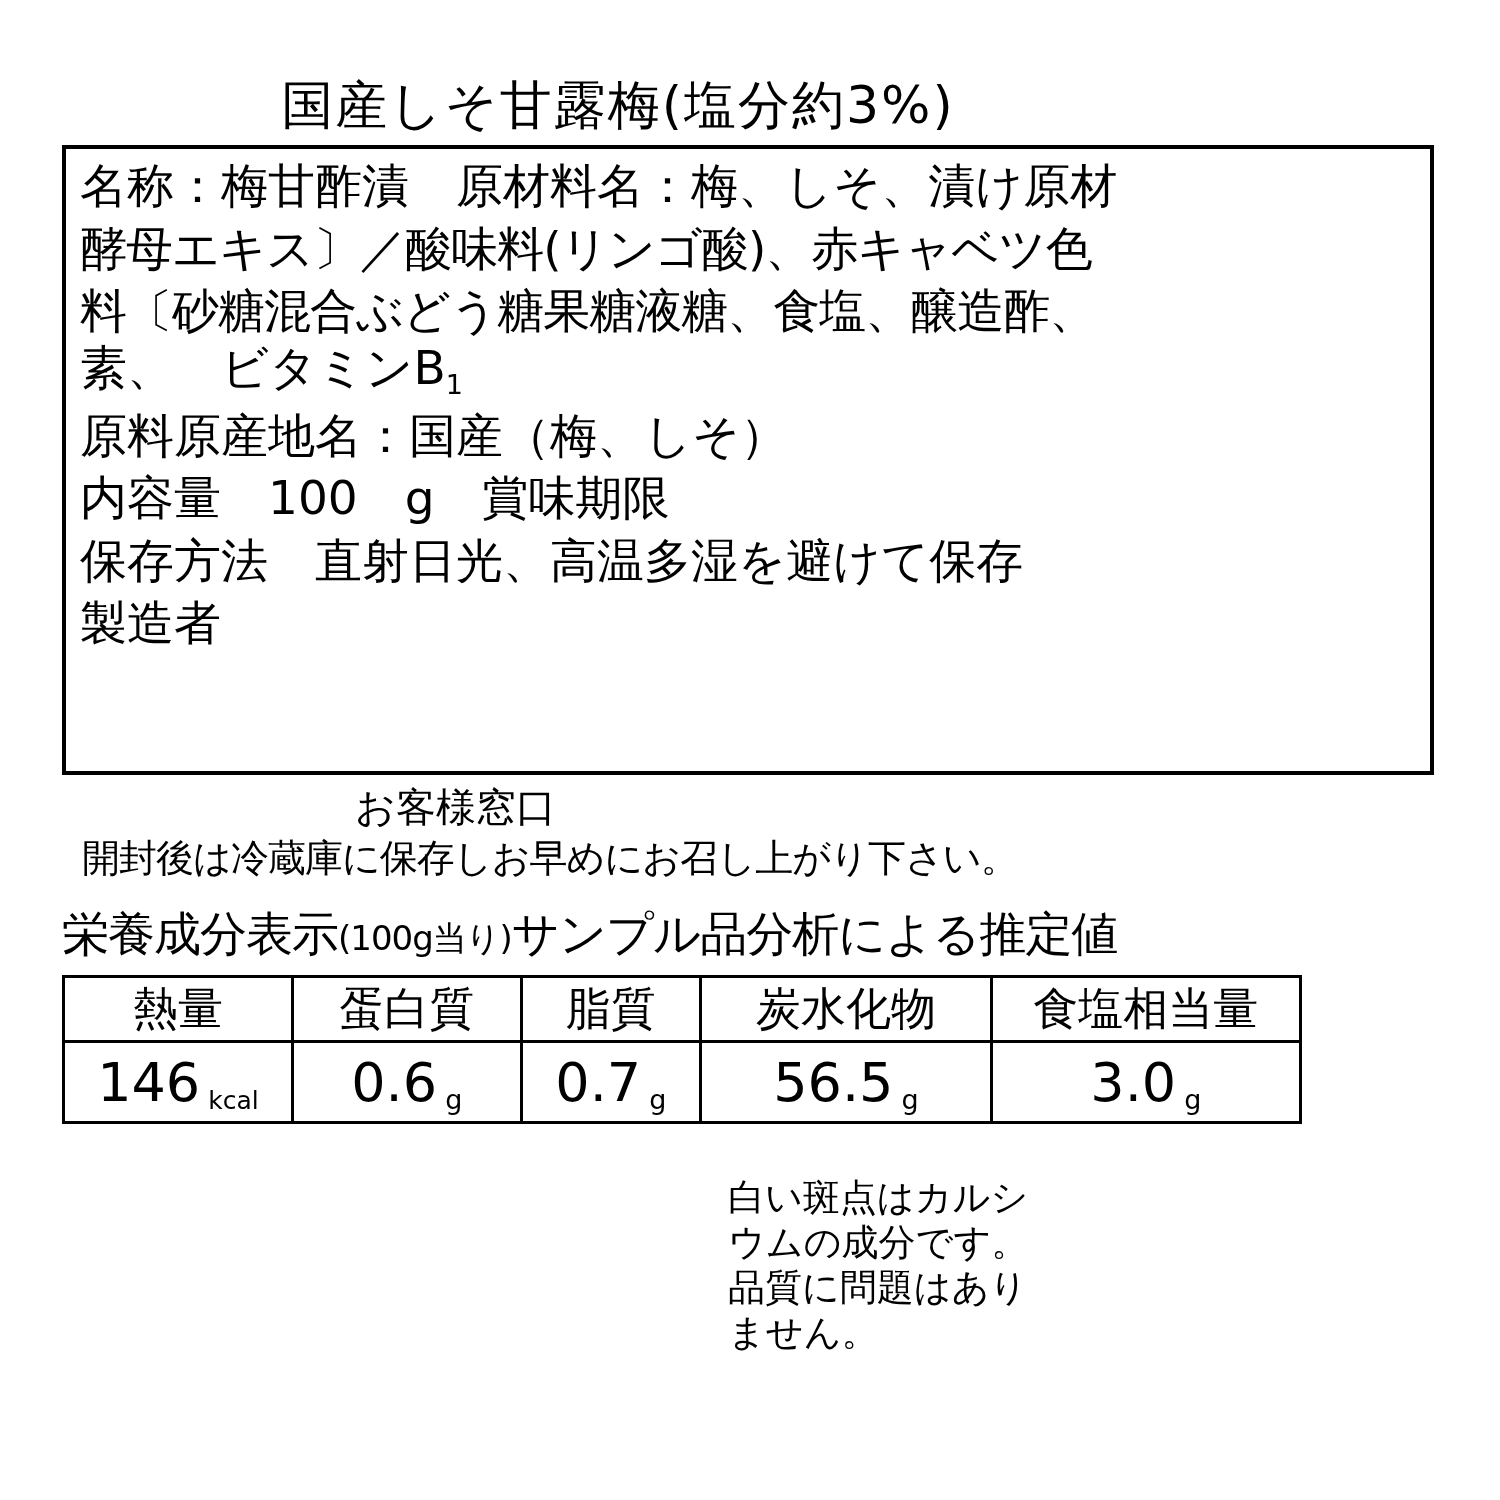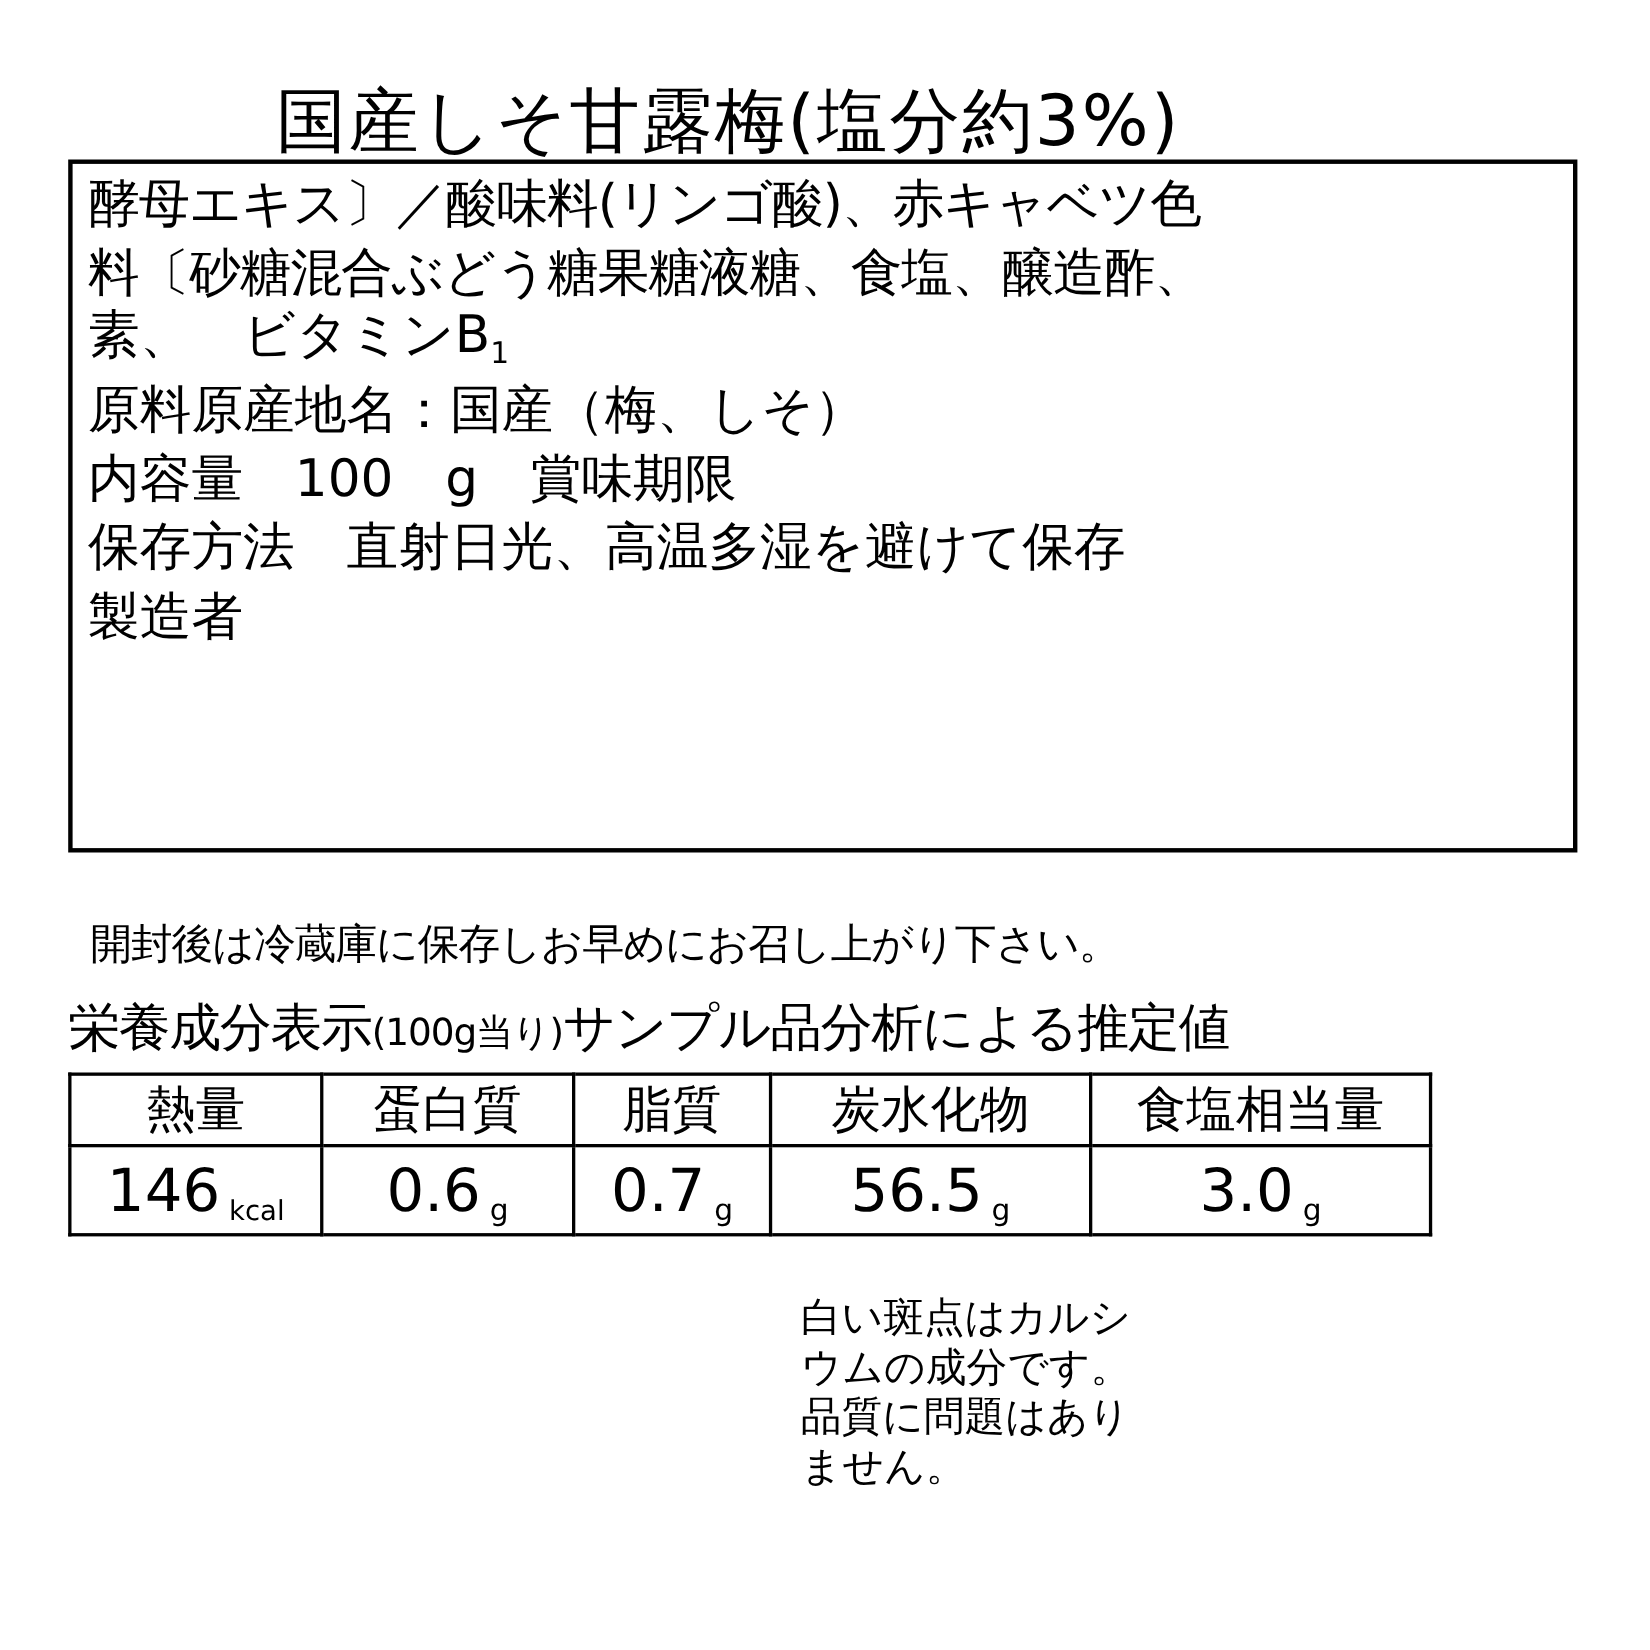--- a/index.html
+++ b/index.html
@@ -22,25 +22,24 @@
     height: 1500px;
   }
 
   
   .title {
     position: absolute;
     left: 0;
     top: 78px;
     width: 1236px;
     text-align: center;
-    font-size: 64px;
+    font-size: 52px;
     letter-spacing: 2px;
     line-height: 1.05;
     white-space: nowrap;
-    margin-left: 44px;
   }
 
   
   .info-box {
     position: absolute;
     left: 62px;
     top: 145px;
     width: 1372px;
     height: 630px;
     border: 4px solid #000;
@@ -143,30 +142,32 @@
 </style>
 </head>
 <body>
 
 <div class="page">
 
   <div class="title">国産しそ甘露梅(塩分約3%)</div>
 
   <div class="info-box">
     <div class="info-inner">
+      <div class="line l1">名称：梅甘酢漬　原材料名：梅、しそ、漬け原材</div>
       <div class="line small-gap">酵母エキス〕／酸味料(リンゴ酸)、赤キャベツ色</div>
       <div class="line small-gap">料〔砂糖混合ぶどう糖果糖液糖、食塩、醸造酢、</div>
       <div class="line vitamin-line"><span>素、　ビタミンB</span><span class="sub">1</span></div>
       <div class="line origin">原料原産地名：国産（梅、しそ）</div>
       <div class="line">内容量　100　g　賞味期限</div>
       <div class="line">保存方法　直射日光、高温多湿を避けて保存</div>
       <div class="line">製造者</div>
     </div>
   </div>
 
+  <div class="customer">お客様窓口</div>
   <div class="after-open">開封後は冷蔵庫に保存しお早めにお召し上がり下さい。</div>
 
   <div class="nutri-head"><span>栄養成分表示</span><span class="paren">(100g当り)</span><span>サンプル品分析による推定値</span></div>
 
   <table class="nutri-table">
     <colgroup>
       <col style="width:18.5%">
       <col style="width:18.5%">
       <col style="width:14.5%">
       <col style="width:23.5%">

